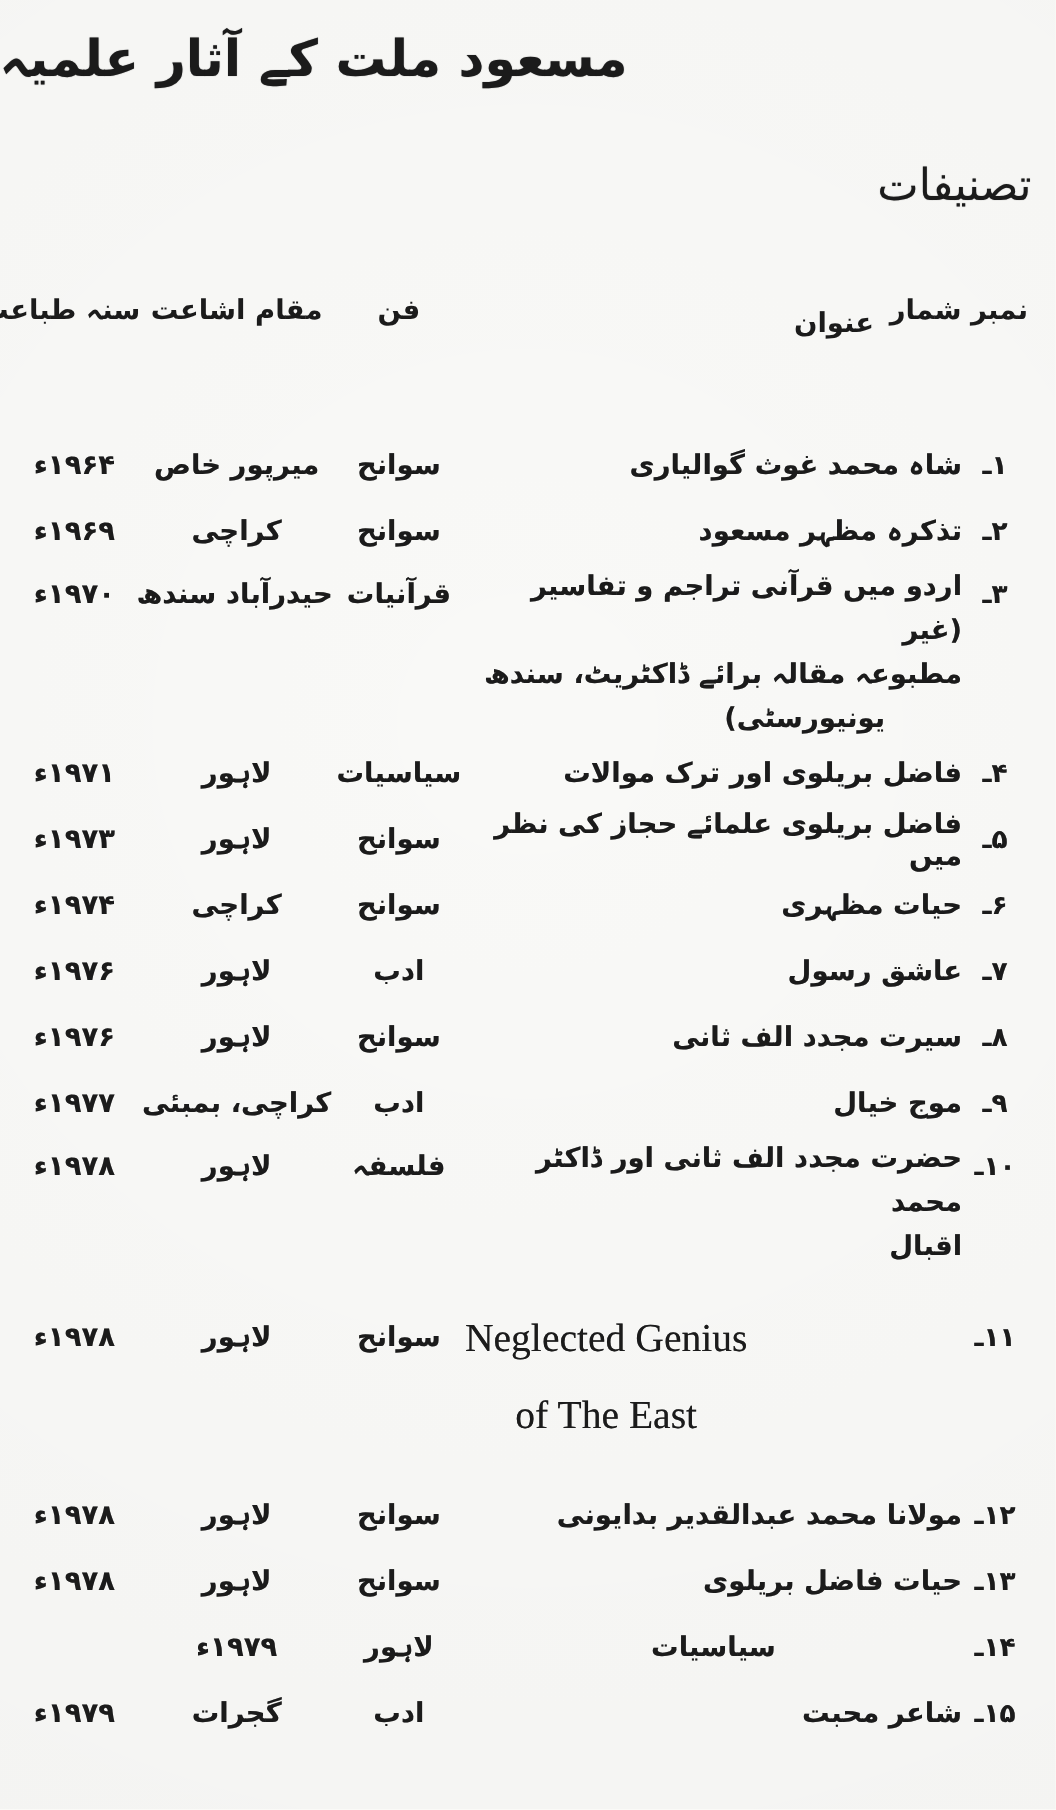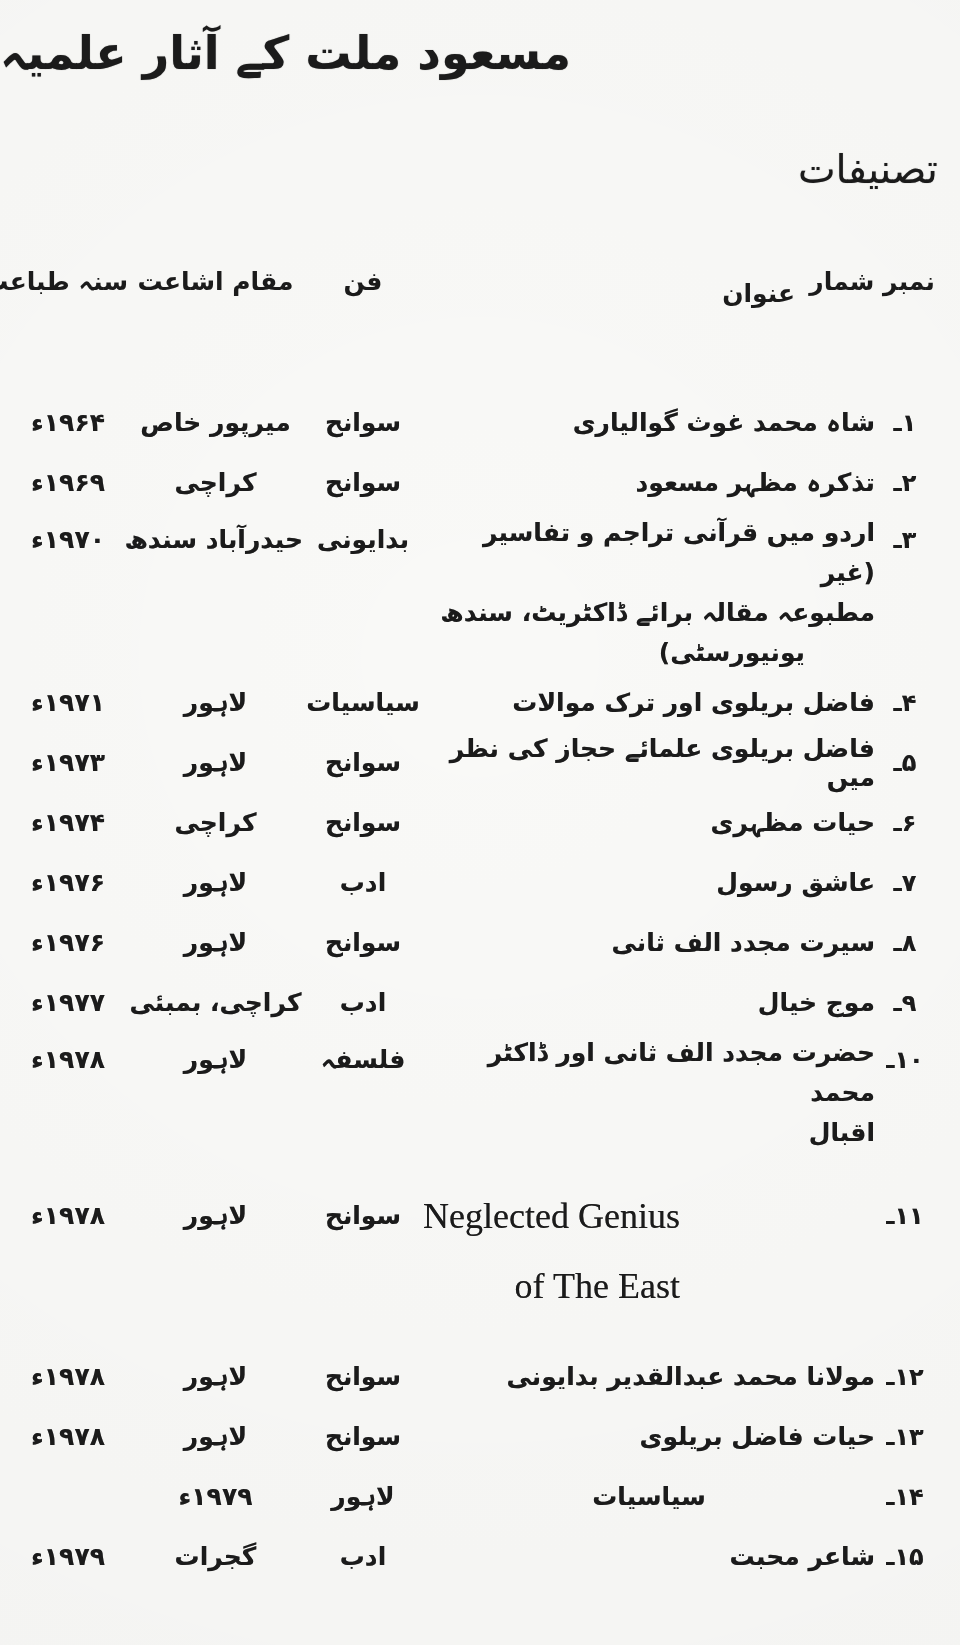--- a/index.html
+++ b/index.html
@@ -73,21 +73,21 @@
   
   .t-row.latin-row{margin:28px 0 22px;}
   .t-row.latin-row .cell{line-height:70px;}
   .cell-title.latin-cell{
     text-align:left;
     direction:ltr;
   }
   .latin-wrap{
     display:inline-block;
     direction:ltr;
-    text-align:right;
+    text-align:center;
     font-family:"Liberation Serif","DejaVu Serif",serif;
     font-weight:normal;
     font-size:36px;
     line-height:70px;
     text-shadow:0 0 0.5px rgba(0,0,0,.6);
   }
 </style>
 </head>
 <body>
 
@@ -124,21 +124,21 @@
         <div class="cell cell-place">کراچی</div>
         <div class="cell cell-year">۱۹۶۹ء</div>
       </div>
       <div class="t-row multi">
         <div class="cell cell-serial">۳ـ</div>
         <div class="cell cell-title">
           <div class="title-line">اردو میں قرآنی تراجم و تفاسیر (غیر</div>
           <div class="title-line">مطبوعہ مقالہ برائے ڈاکٹریٹ، سندھ</div>
           <div class="title-line">یونیورسٹی)</div>
         </div>
-        <div class="cell cell-genre">بدایونی</div>
+        <div class="cell cell-genre">قرآنیات</div>
         <div class="cell cell-place">حیدرآباد سندھ</div>
         <div class="cell cell-year">۱۹۷۰ء</div>
       </div>
       <div class="t-row">
         <div class="cell cell-serial">۴ـ</div>
         <div class="cell cell-title">
           <div class="title-line">فاضل بریلوی اور ترک موالات</div>
         </div>
         <div class="cell cell-genre">سیاسیات</div>
         <div class="cell cell-place">لاہور</div>

